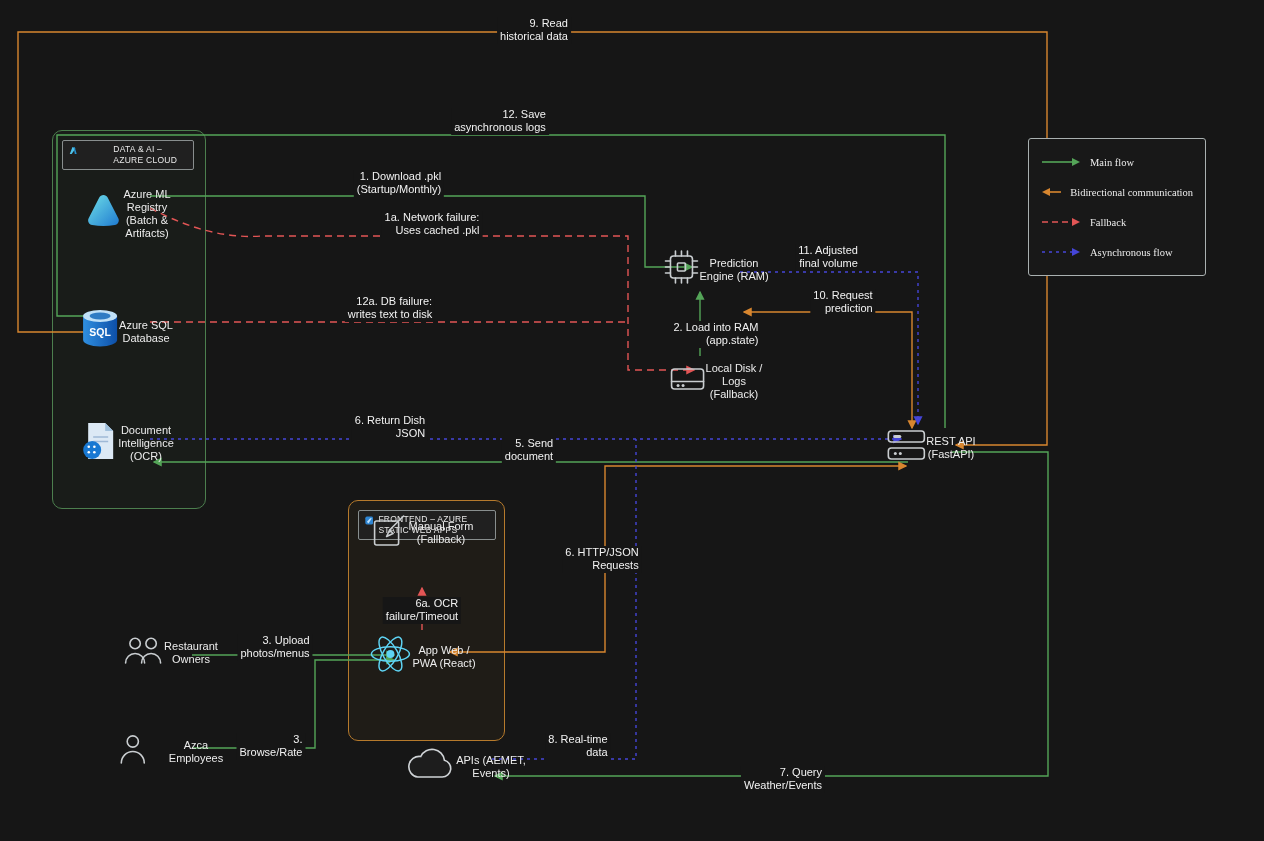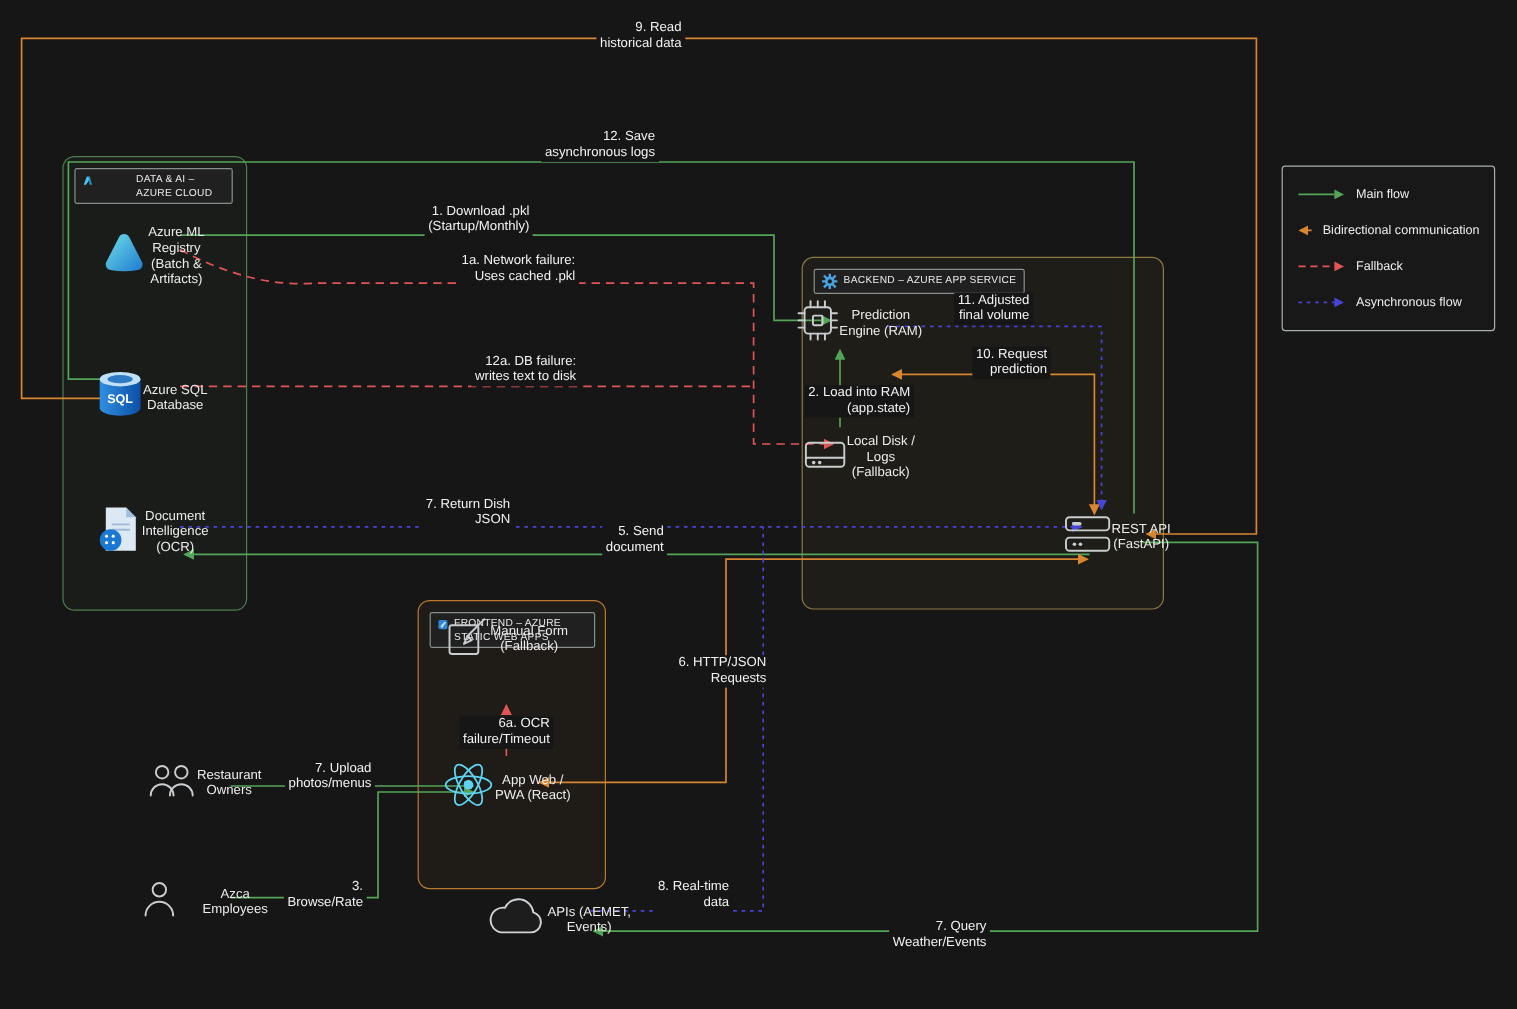--- a/index.html
+++ b/index.html
@@ -18,57 +18,42 @@
   .node{position:absolute;display:flex;align-items:center;z-index:3;transform:translateX(-50%);}
   .node .lbl{margin-top:5px;font-size:11px;line-height:1.18;text-align:center;color:#ececec;white-space:pre-line;}
   .flab{position:absolute;z-index:4;transform:translateX(-50%);font-size:11px;line-height:1.22;
         color:#f2f2f2;text-align:right;white-space:pre-line;background:#161616;padding:0 3px;}
   svg.wires{position:absolute;left:0;top:0;z-index:2;}
   .flow{fill:none;stroke-width:1.4px;}
   .fg{stroke:#54a558;}
   .fo{stroke:#d8862f;}
   .fr{stroke:#e25555;stroke-dasharray:7 5;}
   .fb{stroke:#4545d8;stroke-dasharray:3 4;}
-  .legend{position:absolute;left:1068px;top:138px;width:178px;height:138px;border:1px solid #a9b0b0;
+  .legend{position:absolute;left:1028px;top:138px;width:178px;height:138px;border:1px solid #a9b0b0;
           border-radius:3px;background:#181818;z-index:5;display:flex;flex-direction:column;
-          justify-content:space-around;padding:8px 12px;box-sizing:border-box;}
+          justify-content:space-around;padding:8px 12px;box-sizing:border-box;font-family:Liberation Serif, serif;}
   .lrow{display:flex;align-items:center;gap:9px;}
   .lrow .ltext{font-size:10.5px;color:#ececec;white-space:nowrap;}
   .icon-stroke{stroke:#c9cdd0;fill:none;stroke-width:1.6;stroke-linecap:round;stroke-linejoin:round;}
 </style>
 </head>
 <body>
 
 <div class="stage">
 
   <div class="container c-dataai">
     <div class="chead">
       <svg width="13" height="13" viewBox="0 0 13 13">
         <path d="M5.4 1 L1.2 11.8 h3 L10 3.2 Z" fill="#4fc3ea"></path>
         <path d="M7 1 h1.7 l3.3 10.8 h-3 Z" fill="#2492d0"></path>
       </svg>
       <span class="ctitle">DATA &amp; AI – AZURE CLOUD</span>
     </div>
   </div>
 
-  <div class="container c-backend">
-    <div class="chead">
-      <svg width="13" height="13" viewBox="0 0 13 13">
-        <g stroke="#4aa3e0" stroke-width="2">
-          <line x1="6.5" y1="0" x2="6.5" y2="13"></line>
-            <line x1="0" y1="6.5" x2="13" y2="6.5"></line>
-          <line x1="1.6" y1="1.6" x2="11.4" y2="11.4"></line>
-            <line x1="11.4" y1="1.6" x2="1.6" y2="11.4"></line>
-        </g>
-        <circle cx="6.5" cy="6.5" r="4" fill="#4aa3e0"></circle>
-          <circle cx="6.5" cy="6.5" r="1.8" fill="#202020"></circle>
-      </svg>
-      <span class="ctitle">BACKEND – AZURE APP SERVICE</span>
-    </div>
-  </div>
 
   <div class="container c-frontend">
     <div class="chead">
       <svg width="13" height="13" viewBox="0 0 13 13">
         <rect x="0.5" y="0.5" width="12" height="12" rx="2.5" fill="#2e86d4"></rect>
         <path d="M3 8.5 L8 3 h2.6 L5.3 11 z" fill="#bfe3ff"></path>
       </svg>
       <span class="ctitle">FRONTEND – AZURE STATIC WEB APPS</span>
     </div>
   </div>
@@ -273,37 +258,37 @@
   </div>
 
   <div class="flab" style="left:534px;top:17px;">9. Read
 historical data</div>
   <div class="flab" style="left:500px;top:108px;">12. Save
 asynchronous logs</div>
   <div class="flab" style="left:399px;top:170px;">1. Download .pkl
 (Startup/Monthly)</div>
   <div class="flab" style="left:432px;top:211px;">1a. Network failure:
 Uses cached .pkl</div>
-  <div class="flab" style="left:390px;top:295px;margin-left:48px;">12a. DB failure:
+  <div class="flab" style="left:390px;top:295px;">12a. DB failure:
 writes text to disk</div>
   <div class="flab" style="left:828px;top:244px;">11. Adjusted
 final volume</div>
   <div class="flab" style="left:843px;top:289px;">10. Request
 prediction</div>
   <div class="flab" style="left:716px;top:321px;">2. Load into RAM
 (app.state)</div>
-  <div class="flab" style="left:390px;top:414px;">7. Return Dish
+  <div class="flab" style="left:390px;top:414px;">6. Return Dish
 JSON</div>
   <div class="flab" style="left:529px;top:437px;">5. Send
 document</div>
   <div class="flab" style="left:602px;top:546px;">6. HTTP/JSON
 Requests</div>
   <div class="flab" style="left:422px;top:597px;">6a. OCR
 failure/Timeout</div>
-  <div class="flab" style="left:275px;top:634px;">7. Upload
+  <div class="flab" style="left:275px;top:634px;">3. Upload
 photos/menus</div>
   <div class="flab" style="left:271px;top:733px;">3.
 Browse/Rate</div>
   <div class="flab" style="left:578px;top:733px;">8. Real-time
 data</div>
   <div class="flab" style="left:783px;top:766px;">7. Query
 Weather/Events</div>
 
   <div class="legend">
     <div class="lrow">

